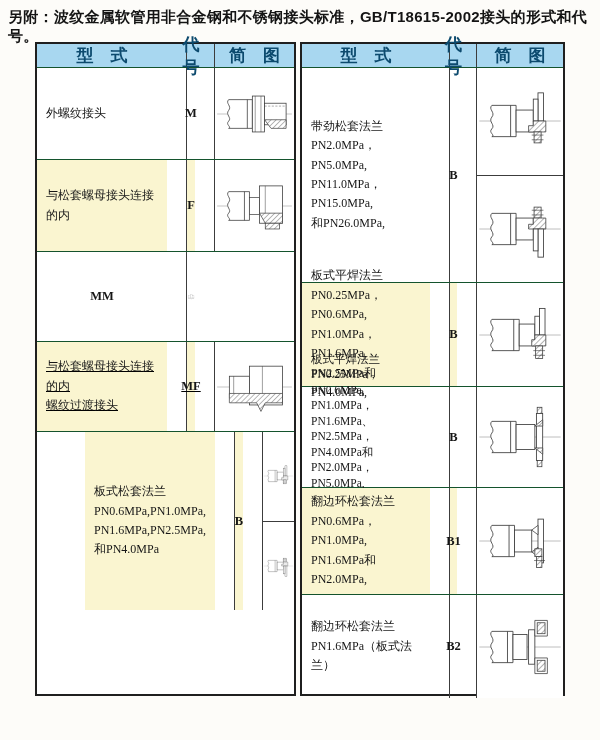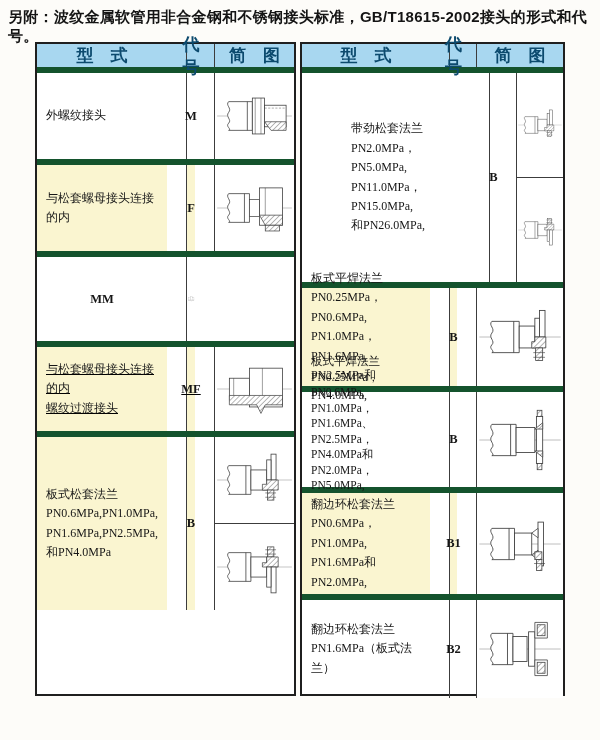--- a/index.html
+++ b/index.html
@@ -20,21 +20,21 @@
   .tbl.left{left:35px;width:261px;height:654px;}
   .tbl.right{left:300px;width:265px;height:654px;}
   .hrow,.row{display:grid;box-sizing:border-box;}
   .tbl.left .hrow,.tbl.left .row{grid-template-columns:130px 28px 1fr;}
   .tbl.right .hrow,.tbl.right .row{grid-template-columns:128px 27px 1fr;}
   .hrow{height:23px;background:#a8d7f0;}
   .hrow .c{
     display:flex;align-items:center;justify-content:center;
     font-weight:bold;font-size:17px;color:#0c4a6e;
   }
-  .row{border-top:6px solid #14532d;}
+  .row{border-top:1px solid #14532d;}
   .c{box-sizing:border-box;min-width:0;min-height:0;}
   .c + .c{border-left:1px solid #3c3c3c;margin-left:19px;}
   .type{
     display:flex;align-items:center;
     padding:5px 4px 5px 9px;
     font-family:"Liberation Serif", serif;
     font-size:12px;line-height:1.62;color:#161616;
   }
   .type .tx{white-space:pre-line;}
   .type .tx.tight{font-size:11.5px;line-height:1.35;}
@@ -153,21 +153,21 @@
             <line x1="3" y1="42" x2="107" y2="42" stroke="#999" stroke-width="0.8"></line>
             <rect x="20" y="27" width="28" height="30" fill="#fff" stroke="#3f3f3f" stroke-width="1.1"></rect>
     <line x1="26" y1="27" x2="26" y2="57" stroke="#3f3f3f" stroke-width="0.7"></line>
     <rect x="48" y="13" width="46" height="54" fill="#fff" stroke="#3f3f3f" stroke-width="1.1"></rect>
     <line x1="66" y1="13" x2="66" y2="67" stroke="#3f3f3f" stroke-width="0.7"></line>
     <path d="M20 51 L94 51 L94 64 L70 64 L64 76 L58 64 L20 64 Z" fill="url(#h)" stroke="#3f3f3f"></path>
           </svg>
         </div>
       </div>
     </div>
-    <div class="row" style="height: 179px;">
+    <div class="row" style="height: 179px; padding-left: 48px;">
       <div class="c type hl">
         <span class="tx">板式松套法兰
 PN0.6MPa,PN1.0MPa,
 PN1.6MPa,PN2.5MPa,
 和PN4.0MPa</span>
       </div>
       <div class="c code hl">B</div>
       <div class="c diag">
         <div class="sub">
           <svg viewBox="0 0 110 84" width="96" height="74">
@@ -211,21 +211,21 @@
         </div>
       </div>
     </div>
   </div>
 <div class="tbl right" id="tbl-right">
     <div class="hrow">
       <div class="c">型　式</div>
       <div class="c">代号</div>
       <div class="c">简　图</div>
     </div>
-    <div class="row" style="height: 215px; padding-left: 40px;">
+    <div class="row" style="height: 215px;">
       <div class="c type">
         <span class="tx">带劲松套法兰
 PN2.0MPa，PN5.0MPa,
 PN11.0MPa， PN15.0MPa,
 和PN26.0MPa,</span>
       </div>
       <div class="c code">B</div>
       <div class="c diag">
         <div class="sub">
           <svg viewBox="0 0 110 84" width="96" height="74">

